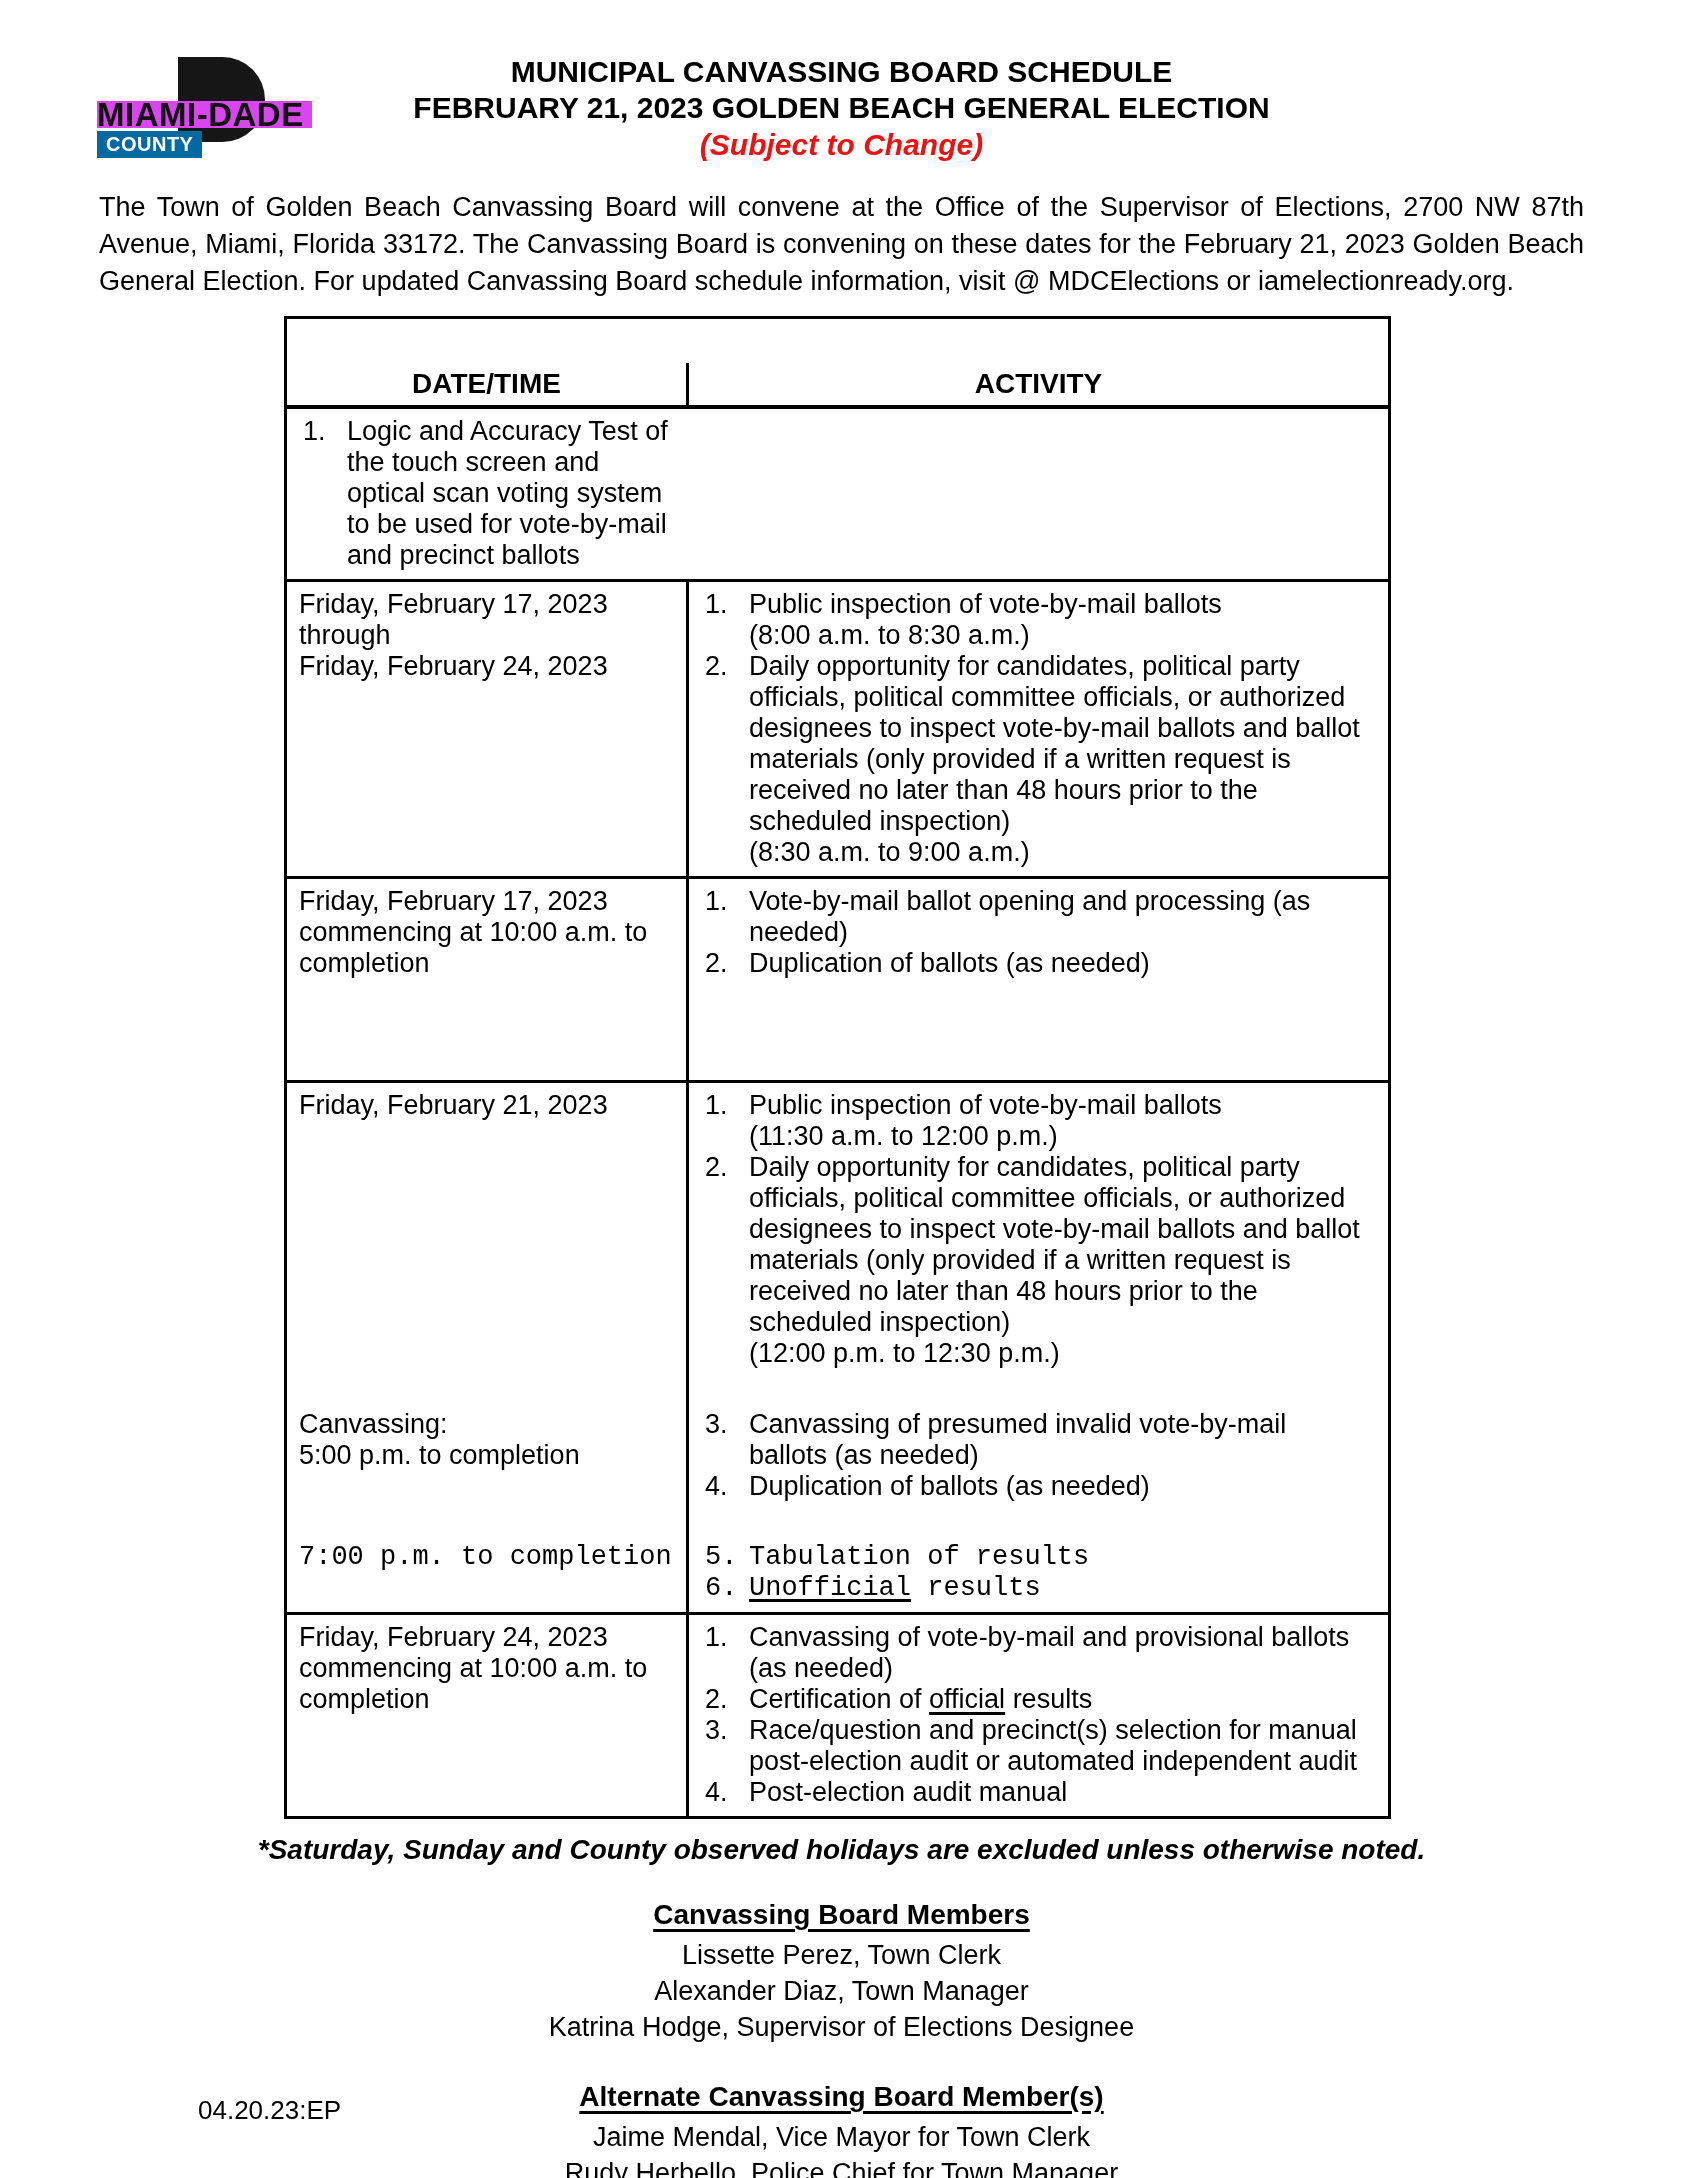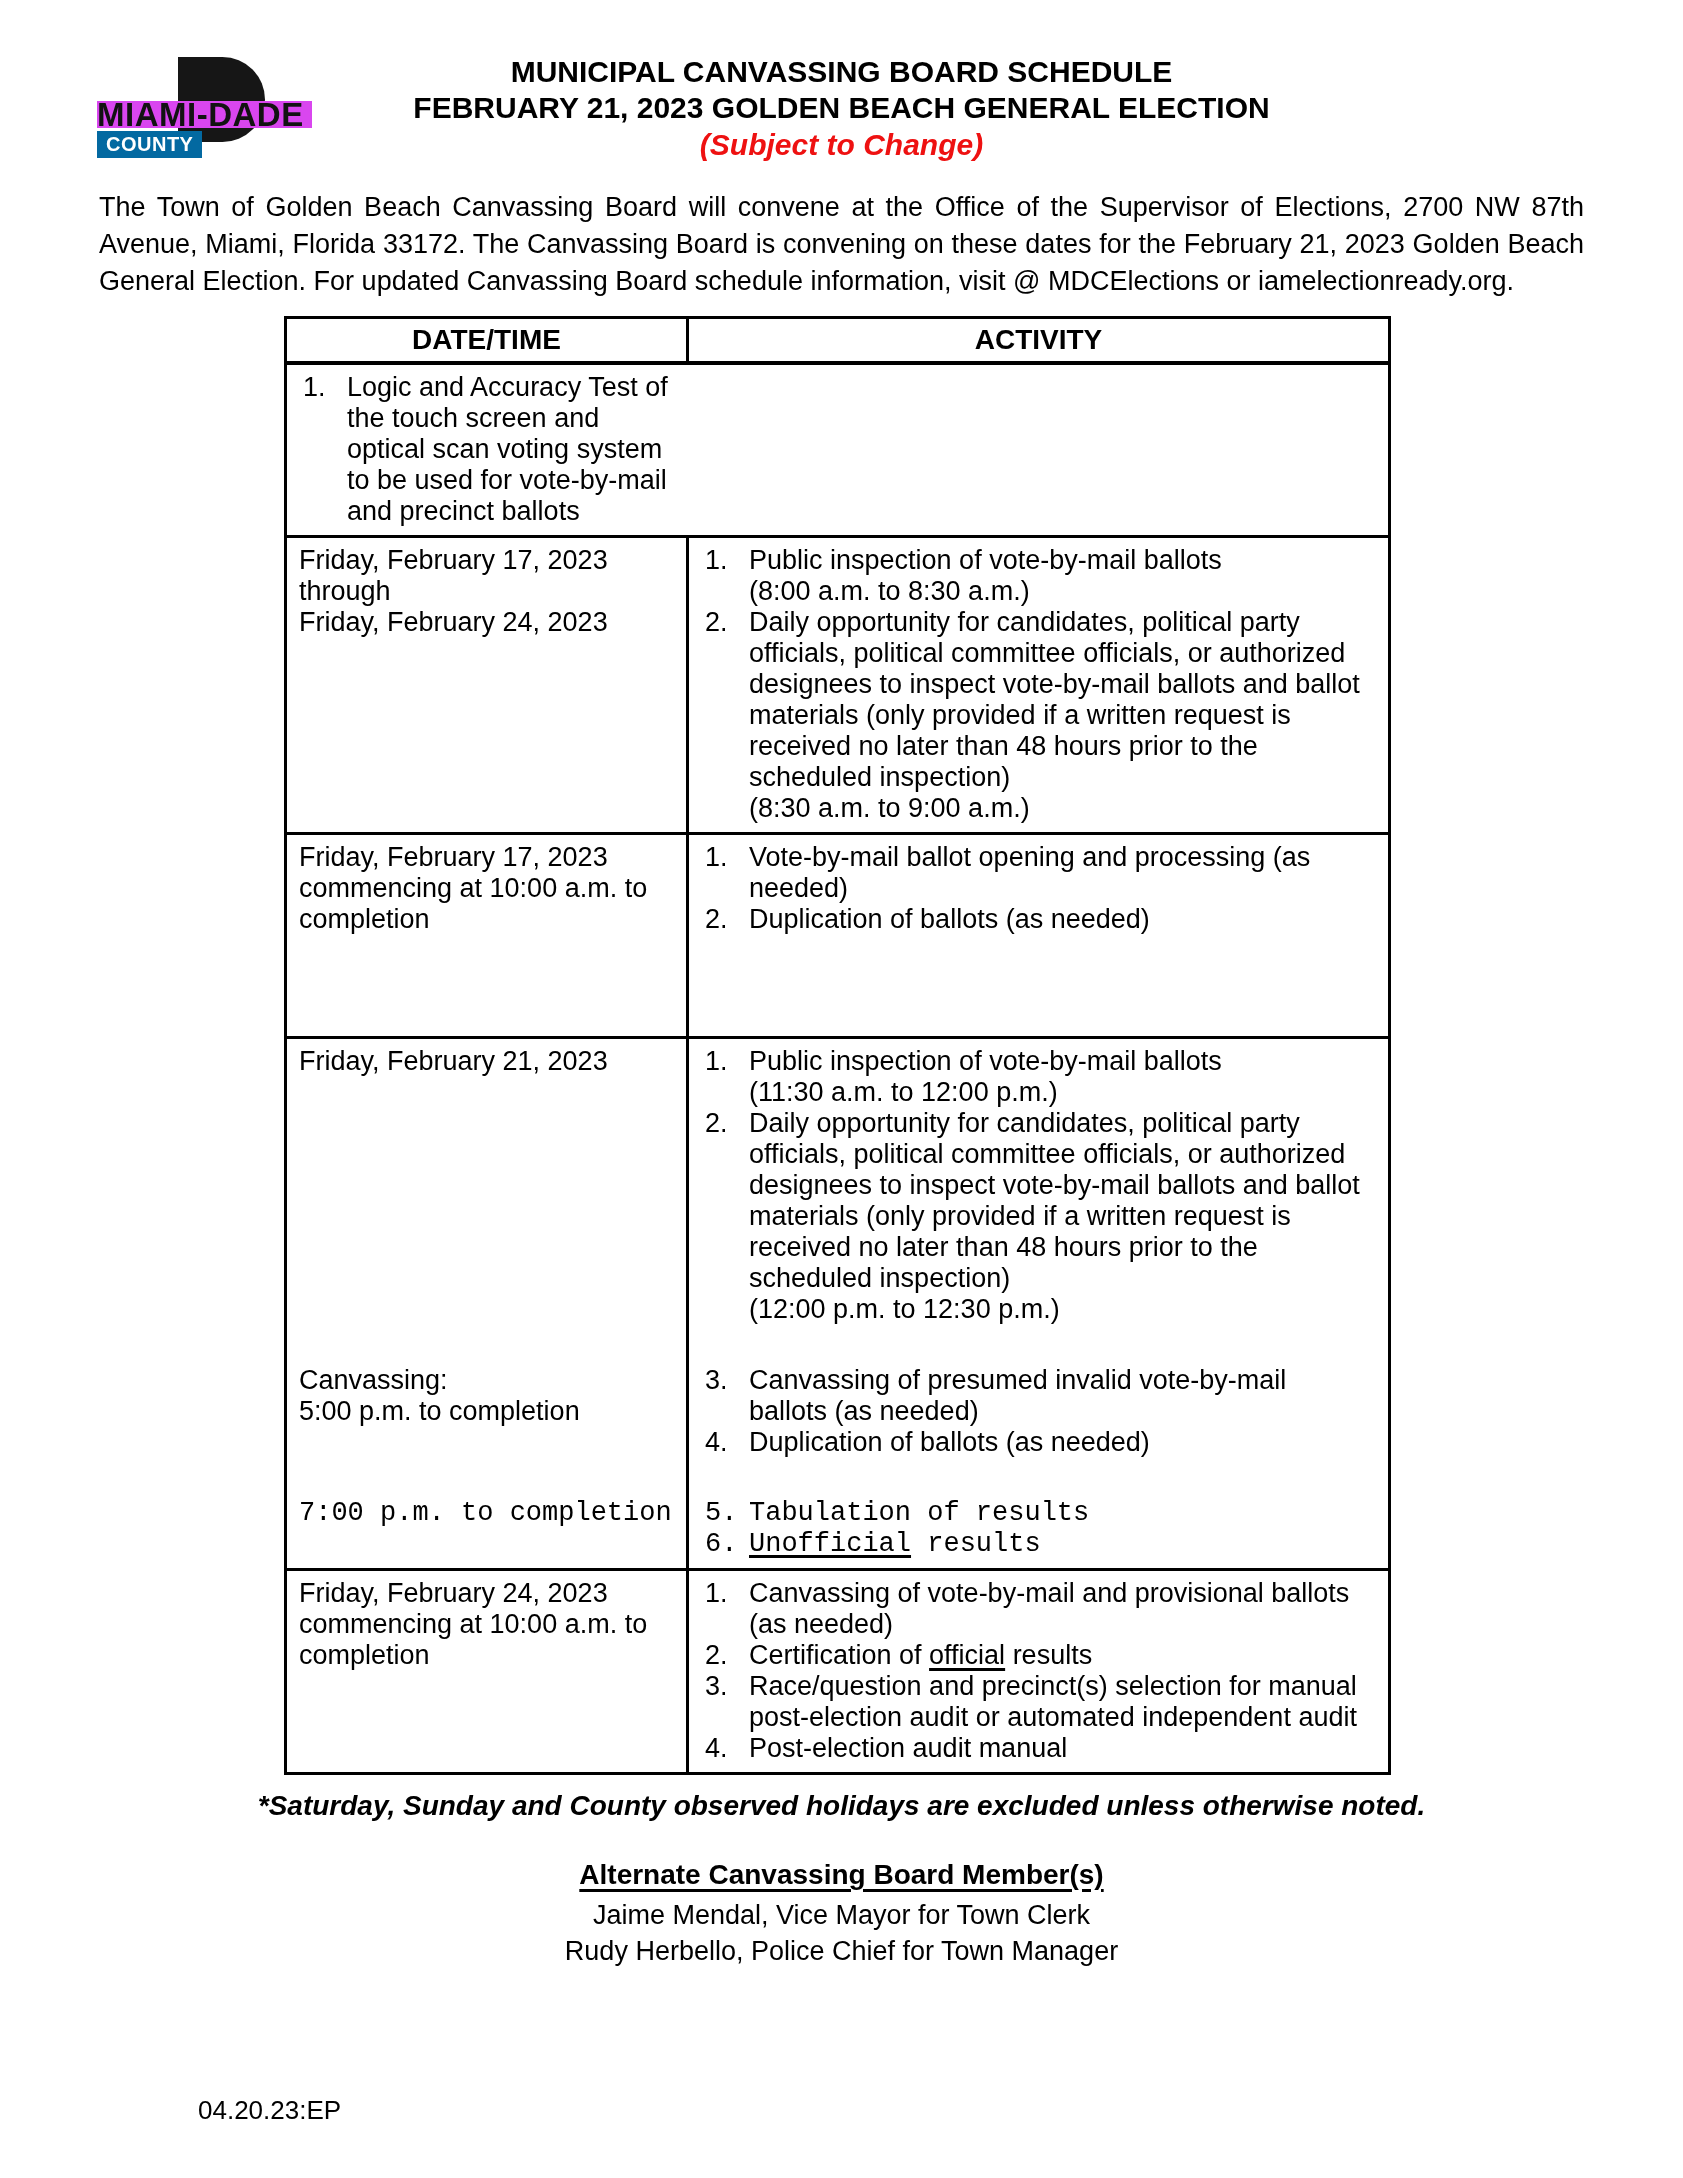--- a/index.html
+++ b/index.html
@@ -29,21 +29,21 @@
 
   
   .tbl {margin:16px 0 0 284px; width:1107px; box-sizing:border-box; border:3px solid #000;}
   .trow {display:grid; grid-template-columns:402px 1fr;}
   .thead {border-bottom:4px solid #000;}
   .tbl > .trow:nth-child(n+3) {border-top:3px solid #000;}
   .dcol {box-sizing:border-box; border-right:3px solid #000; padding:7px 10px 8px 12px;
          white-space:pre-line; font-size:27px; line-height:31px;}
   .acol {box-sizing:border-box; padding:7px 18px 8px 16px; font-size:27px; line-height:31px;}
   .thead .dcol, .thead .acol {text-align:center; font-weight:bold; padding:4px;
-         white-space:normal; font-size:28px; line-height:34px;}
+         white-space:normal; font-size:28px; line-height:34px;margin-top:44px;}
   .item {display:flex;}
   .item .num {flex:0 0 44px;}
   .item .txt {flex:1; white-space:pre-line;}
   .ul {text-decoration:underline; text-decoration-thickness:2.5px; text-underline-offset:4px;}
   .tall {min-height:201px;}
   .sec-b {padding-top:32px;}
   .sec-c {padding-top:32px;font-family:Liberation Mono, monospace;}
 
   
   .footnote {margin-top:14px; text-align:center; font-weight:bold; font-style:italic; font-size:28px; line-height:34px;}
@@ -184,20 +184,26 @@
             <span class="num">4.</span>
             <span class="txt"><span>Post-election audit manual</span><span class="ul"></span><span></span></span>
           </div>
       </div>
     </div>
 
   </div>
 
   <div class="footnote">*Saturday, Sunday and County observed holidays are excluded unless otherwise noted.</div>
 
+  <div class="members">
+    <div><span class="sec-title">Canvassing Board Members</span></div>
+    <div class="member-name">Lissette Perez, Town Clerk</div>
+    <div class="member-name">Alexander Diaz, Town Manager</div>
+    <div class="member-name">Katrina Hodge, Supervisor of Elections Designee</div>
+  </div>
 
   <div class="members alt">
     <div><span class="sec-title">Alternate Canvassing Board Member(s)</span></div>
     <div class="member-name">Jaime Mendal, Vice Mayor for Town Clerk</div>
     <div class="member-name">Rudy Herbello, Police Chief for Town Manager</div>
   </div>
 
   <div class="doc-code">04.20.23:EP</div>
 
 </div>

